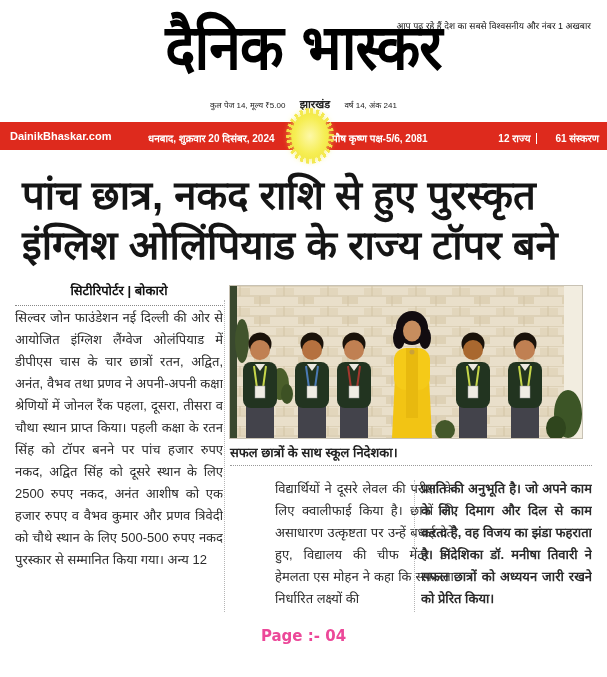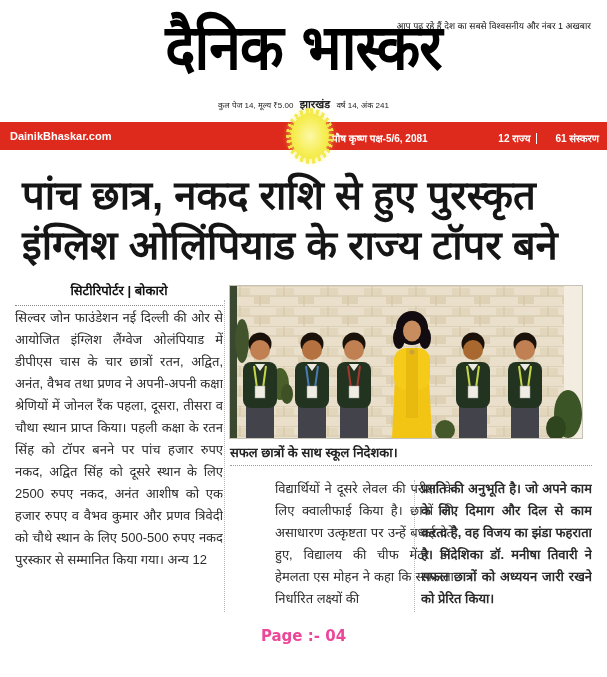--- a/index.html
+++ b/index.html
@@ -16,21 +16,21 @@
   .logo {
     position:absolute; top:4px; left:0; width:100%;
     text-align:center; font-size:57px; line-height:86px; font-weight:900;
     color:#000; letter-spacing:-1px; transform:scaleY(1.10);
     font-family:"DejaVu Sans", sans-serif;
   }
   .info-line {
     position:absolute; top:96px; left:0; width:100%;
     text-align:center; font-size:8px; color:#222;
   }
-  .info-line .edition { font-size:11px; font-weight:bold; margin:0 4px; }
+  .info-line .edition { font-size:11px; font-weight:bold; margin:0 12px; }
   
   .redbar {
     position:absolute; top:122px; left:0; width:607px; height:28px;
     background:#de2a1d; color:#fff; font-size:10px; font-weight:bold;
   }
   .redbar .website { position:absolute; left:10px; top:8px; font-size:11px; }
   .redbar .dateline { position:absolute; left:148px; top:9px; }
   .redbar .panchang { position:absolute; left:332px; top:9px; }
   .redbar .right-group { position:absolute; right:8px; top:9px; }
   .redbar .right-group .editions {
@@ -98,20 +98,21 @@
   <div class="tagline">आप पढ़ रहे हैं देश का सबसे विश्वसनीय और नंबर 1 अखबार</div>
   <div class="logo">दैनिक भास्कर</div>
   <div class="info-line">
     <span>कुल पेज 14, मूल्य ₹5.00</span>
     <span class="edition">झारखंड</span>
     <span>वर्ष 14, अंक 241</span>
   </div>
 
   <div class="redbar">
     <span class="website">DainikBhaskar.com</span>
+    <span class="dateline">धनबाद, शुक्रवार 20 दिसंबर, 2024</span>
     <span class="panchang">पौष कृष्ण पक्ष-5/6, 2081</span>
     <span class="right-group">
       <span>12 राज्य</span><span class="editions">61 संस्करण</span>
     </span>
     <span class="sun">
       <span class="rays"></span>
         <span class="core"></span>
     </span>
   </div>
 

